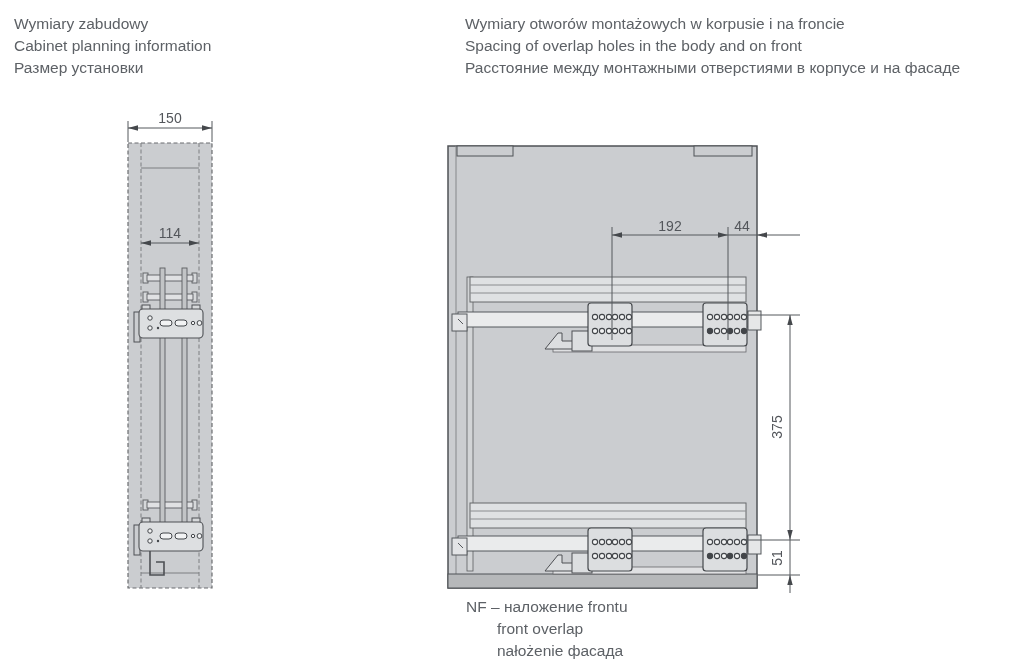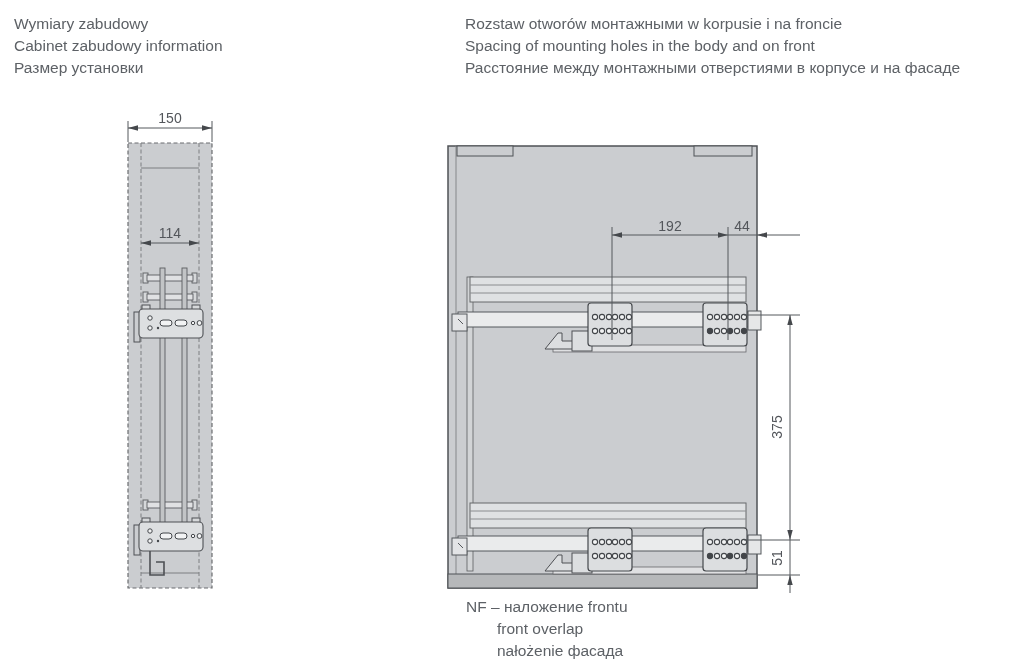--- a/index.html
+++ b/index.html
@@ -16,27 +16,27 @@
   .arrow{fill:#45484c;stroke:none;}
   .thin{stroke:#85878a;stroke-width:1;fill:none;}
 </style>
 </head>
 <body>
 
 <div id="page">
 
   <div id="header-left" class="textblock">
     <div>Wymiary zabudowy</div>
-    <div>Cabinet zabudowy information</div>
+    <div>Cabinet planning information</div>
     <div>Размер установки</div>
   </div>
 
   <div id="header-right" class="textblock">
-    <div>Rozstaw otworów монтажными w korpusie i na froncie</div>
-    <div>Spacing of mounting holes in the body and on front</div>
+    <div>Wymiary otworów montażowych w korpusie i na froncie</div>
+    <div>Spacing of overlap holes in the body and on front</div>
     <div>Расстояние между монтажными отверстиями в корпусе и на фасаде</div>
   </div>
 
   <svg width="1024" height="667" viewBox="0 0 1024 667">
 
     <g>
 
       <rect x="128" y="143" width="84" height="445" fill="#cbcdd0" stroke="#6b6d70" stroke-width="1.2" stroke-dasharray="4 2.5"></rect>
       <line x1="141" y1="143" x2="141" y2="588" stroke="#7c7e81" stroke-width="1" stroke-dasharray="4 2.5"></line>
       <line x1="199" y1="143" x2="199" y2="588" stroke="#7c7e81" stroke-width="1" stroke-dasharray="4 2.5"></line>

